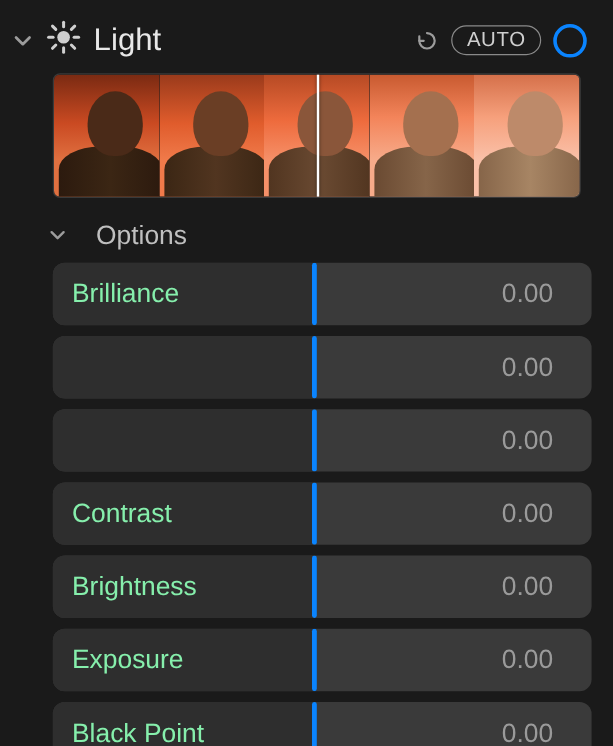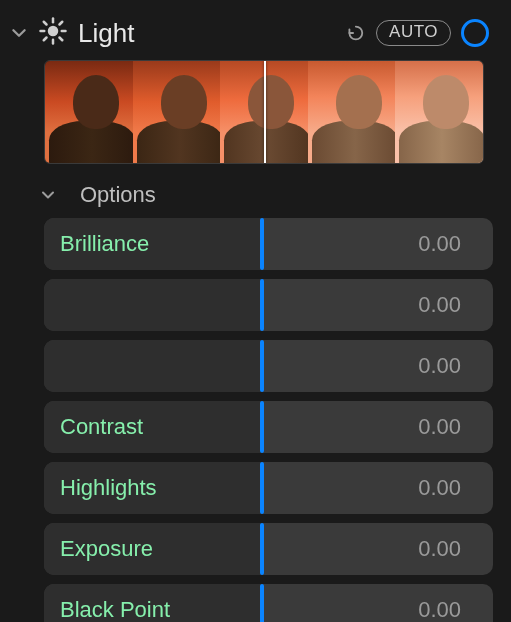--- a/index.html
+++ b/index.html
@@ -262,21 +262,21 @@
       </div>
       <div class="slider-row">
         <div class="slider-left"></div>
         <div class="slider-handle"></div>
         <span class="slider-label">Contrast</span>
         <span class="slider-value">0.00</span>
       </div>
       <div class="slider-row">
         <div class="slider-left"></div>
         <div class="slider-handle"></div>
-        <span class="slider-label">Highlights</span>
+        <span class="slider-label">Brightness</span>
         <span class="slider-value">0.00</span>
       </div>
       <div class="slider-row">
         <div class="slider-left"></div>
         <div class="slider-handle"></div>
         <span class="slider-label">Exposure</span>
         <span class="slider-value">0.00</span>
       </div>
       <div class="slider-row">
         <div class="slider-left"></div>

